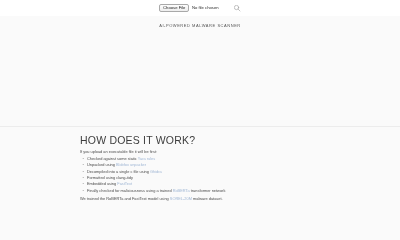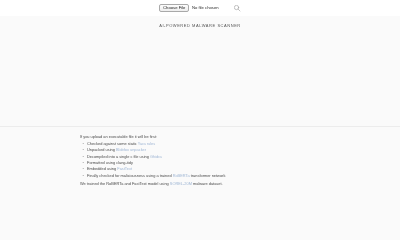--- a/index.html
+++ b/index.html
@@ -159,20 +159,21 @@
 
 <div class="hero">
   <div class="tagline">AI-POWERED MALWARE SCANNER</div>
 </div>
 
 <div class="divider"></div>
 
 <div class="info">
   <div class="info-inner">
 
+    <h2>HOW DOES IT WORK?</h2>
 
     <p class="lead">If you upload an executable file it will be first:</p>
 
     <ul class="steps">
       <li>
         <span>Checked against some static </span><a class="lnk" href="#">Yara rules</a><span></span>
       </li>
       <li>
         <span>Unpacked using </span><a class="lnk" href="#">Blobfox unpacker</a><span></span>
       </li>

